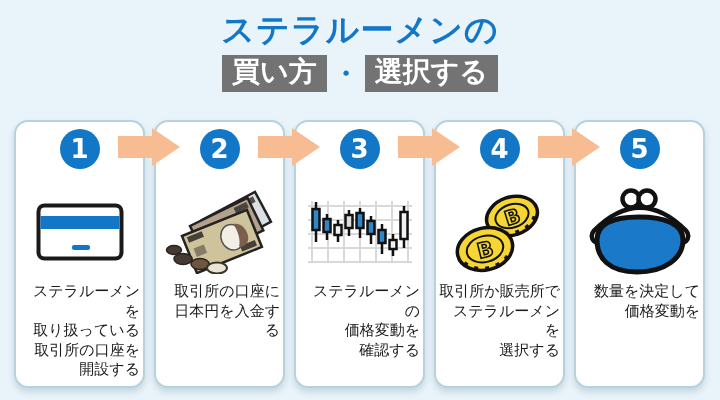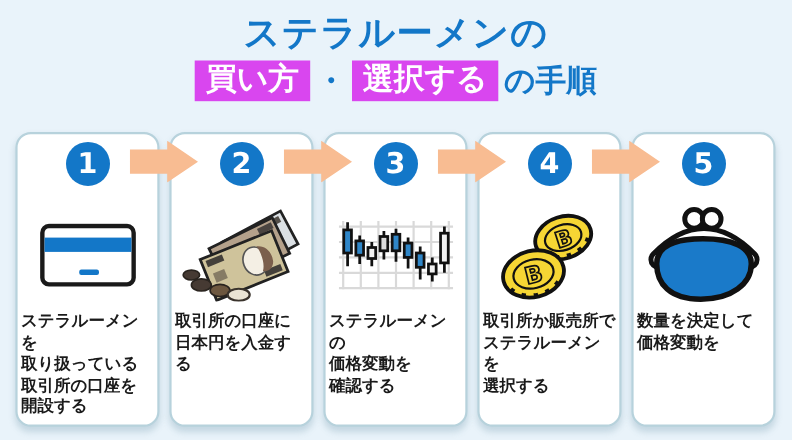--- a/index.html
+++ b/index.html
@@ -14,21 +14,21 @@
   .title-line1 {
     font-size: 33px; font-weight: bold; color: #1377c8;
     letter-spacing: 1px; line-height: 1.2;
   }
   .title-line2 {
     margin-top: 5px;
     display: flex; justify-content: center; align-items: center; gap: 5px;
     font-size: 28px; font-weight: bold; color: #1377c8;
   }
   .hl-box {
-    background: #d946ef; color: #ffffff;
+    background: #737373; color: #ffffff;
     padding: 2px 10px 5px 10px; line-height: 1.1;
   }
   .title-sep { color: #1377c8; }
   .title-suffix { color: #1377c8; }
 
   .flow { position: absolute; top: 120px; left: 14px; width: 692px; height: 268px; }
   .cards { display: flex; gap: 9px; }
   .card {
     width: 131px; height: 268px; box-sizing: border-box;
     background: #ffffff;
@@ -42,40 +42,39 @@
     background: #1377c8; color: #ffffff;
     font-size: 26px; font-weight: bold;
     display: flex; align-items: center; justify-content: center;
   }
   .icon-zone {
     position: absolute; top: 60px; left: 0; right: 0; height: 100px;
     display: flex; align-items: center; justify-content: center;
   }
   .card-label {
     position: absolute; top: 160px; left: 3px; right: 3px;
-    text-align: left;
-    font-size: 15px; font-weight: bold; color: #1a1a1a;
+    text-align: right;
+    font-size: 15px; font-weight: normal; color: #1a1a1a;
     line-height: 1.3; white-space: pre-line;
   }
   .arrow { position: absolute; top: 8px; width: 62px; height: 38px; }
   .arrow-1 { left: 104px; }
   .arrow-2 { left: 244px; }
   .arrow-3 { left: 384px; }
   .arrow-4 { left: 524px; }
 </style>
 </head>
 <body>
 
 <div class="header">
   <div class="title-line1">ステラルーメンの</div>
   <div class="title-line2">
     <span class="hl-box">買い方</span>
     <span class="title-sep">・</span>
     <span class="hl-box">選択する</span>
-    <span class="title-suffix">の手順</span>
   </div>
 </div>
 
 <div class="flow">
   <div class="cards">
 
     <div class="card">
       <div class="step-num">1</div>
       <div class="icon-zone">
         <svg width="88" height="58" viewBox="0 0 88 58">

